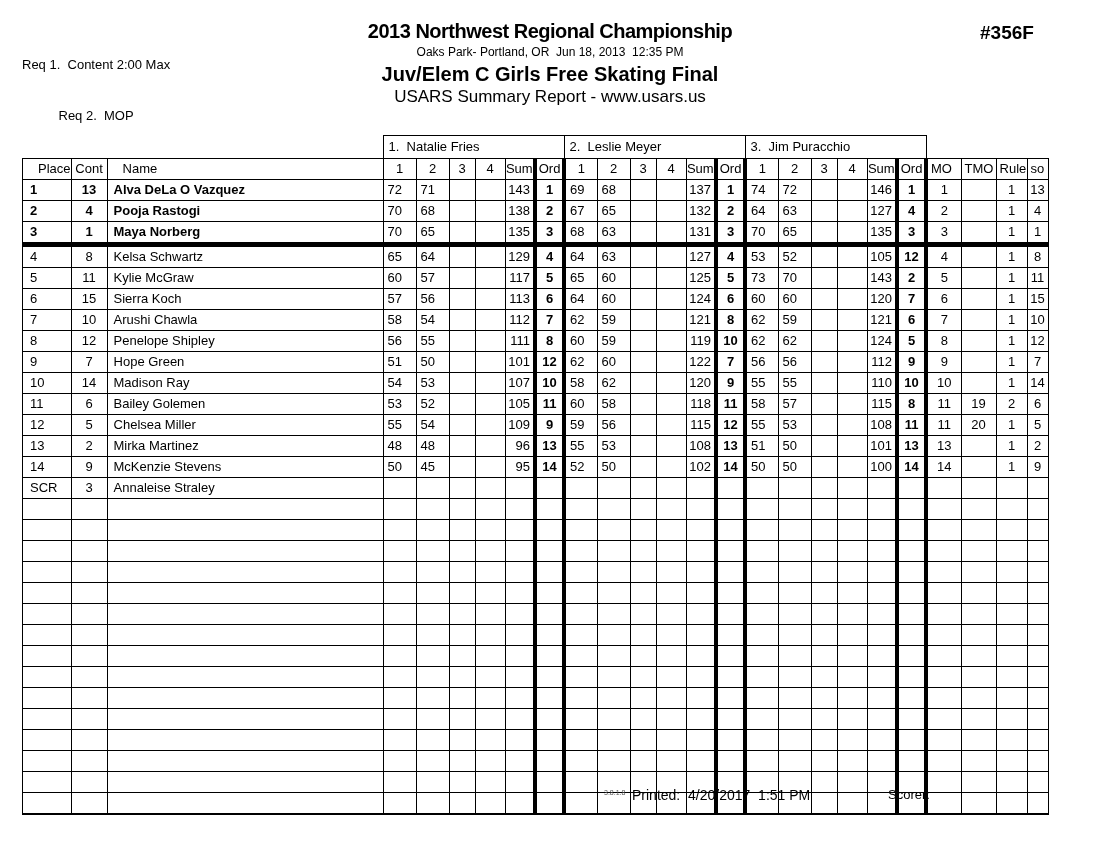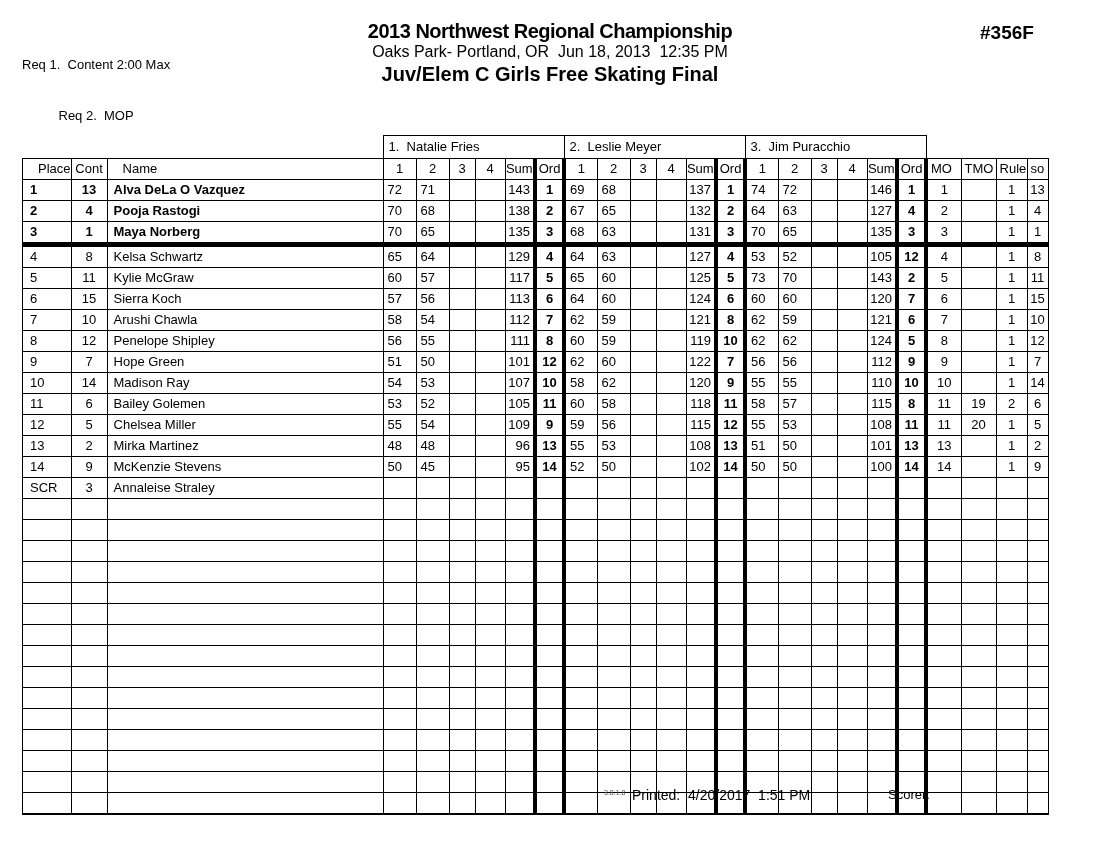--- a/index.html
+++ b/index.html
@@ -4,21 +4,21 @@
 <style>
   html,body{margin:0;padding:0;}
   body{
     width:1100px;height:850px;background:#ffffff;color:#000;
     font-family:"Liberation Sans", sans-serif;position:relative;overflow:hidden;
   }
   .abs{position:absolute;}
   .req{left:22px;top:22px;font-size:13px;line-height:17px;white-space:pre;text-align:center;}
   .centerhead{left:0;top:20px;width:1100px;text-align:center;}
   .title{font-size:20px;font-weight:bold;letter-spacing:-0.5px;line-height:22px;white-space:pre;}
-  .venue{font-size:16px;line-height:20px;white-space:pre;}
+  .venue{font-size:12px;line-height:20px;white-space:pre;}
   .event{font-size:20px;font-weight:bold;line-height:24px;white-space:pre;}
   .report{font-size:17px;line-height:22px;white-space:pre;}
   .eventnum{left:980px;top:22px;font-size:19px;font-weight:bold;}
 
   table{border-collapse:collapse;table-layout:fixed;position:absolute;left:22px;top:135px;}
   td,th{
     border:1px solid #000;font-size:13px;font-weight:normal;height:20px;
     padding:0;line-height:20px;overflow:hidden;white-space:pre;text-align:center;
     font-family:"Liberation Sans", sans-serif;
   }
@@ -48,20 +48,21 @@
 
 <div class="abs req">
   <div>Req 1.  Content 2:00 Max</div>
   <div>Req 2.  MOP</div>
 </div>
 
 <div class="abs centerhead">
   <div class="title">2013 Northwest Regional Championship</div>
   <div class="venue">Oaks Park- Portland, OR  Jun 18, 2013  12:35 PM</div>
   <div class="event">Juv/Elem C Girls Free Skating Final</div>
+  <div class="report">USARS Summary Report - www.usars.us</div>
 </div>
 
 <div class="abs eventnum">#356F</div>
 
 <table>
   <colgroup>
     <col style="width:38px">
       <col style="width:36px">
       <col style="width:276px">
     <col style="width:33px">

